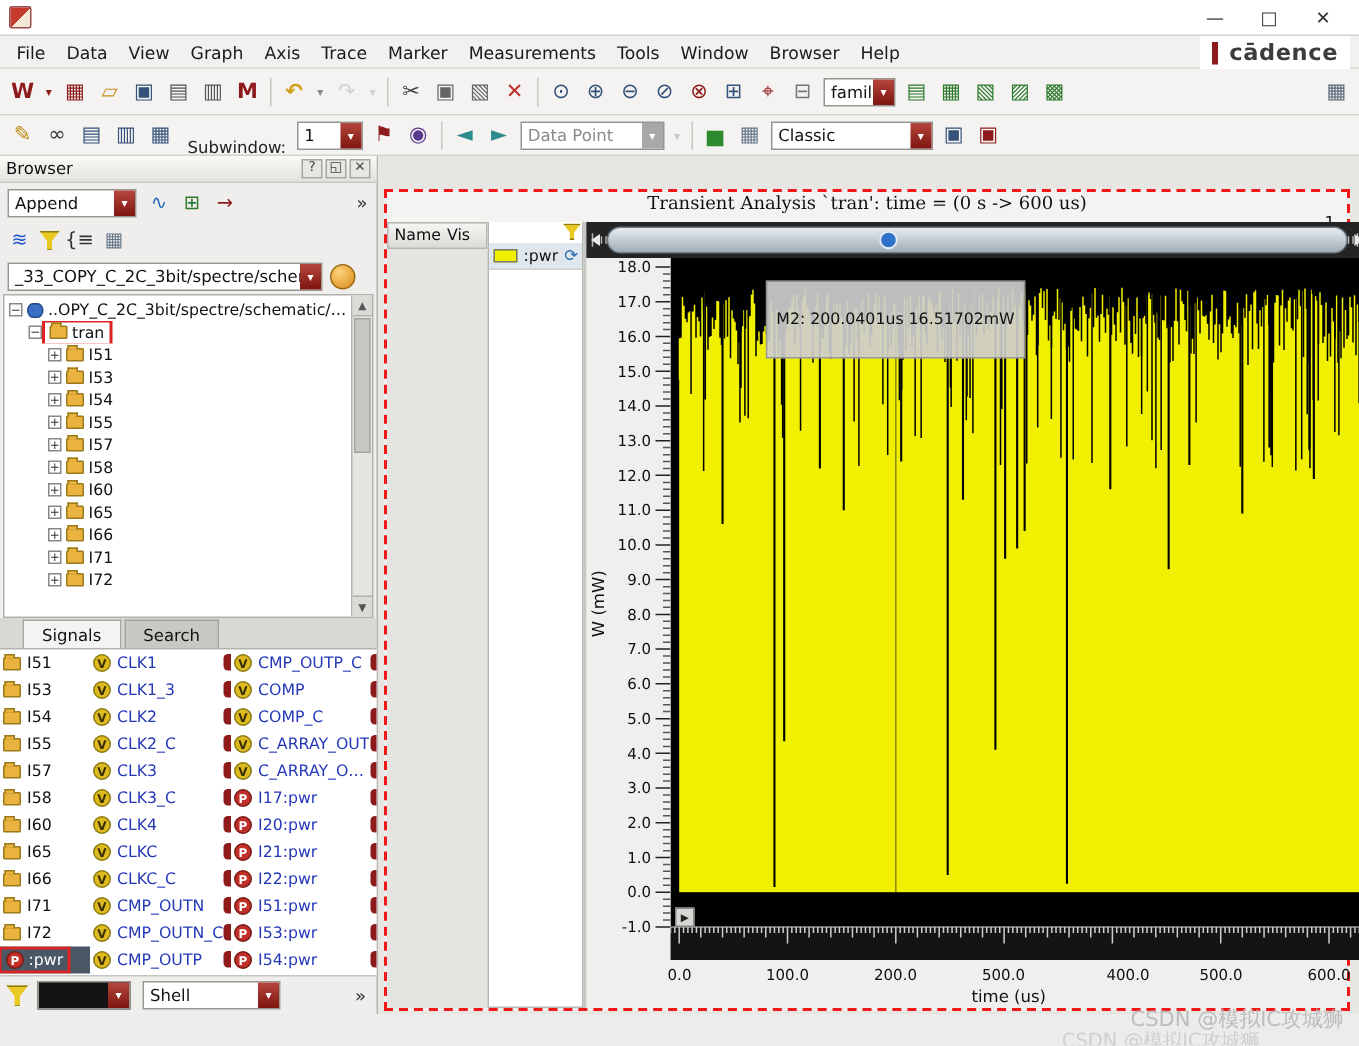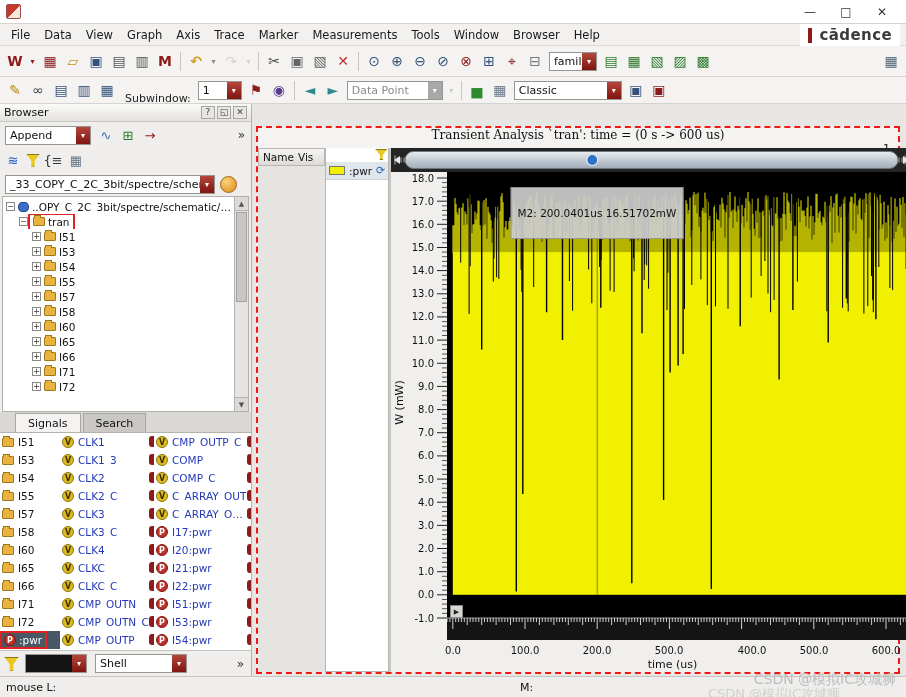--- a/index.html
+++ b/index.html
@@ -763,20 +763,16 @@
                 <span class="x-label" style="left: 423px;">500.0</span>
                 <span class="x-label" style="left: 495px;">600.0</span>
               </div>
             <div class="x-title">time (us)</div>
           </div>
         </div>
       </div>
     </div>
   </div>
 
-  <div class="statusbar">
-    <span>mouse L:</span>
-    <span id="status-m">M:</span>
-  </div>
 
   <div class="wm1">CSDN @模拟IC攻城狮</div>
   <div class="wm2">CSDN @模拟IC攻城狮</div>
 </div>
 
 </body></html>

